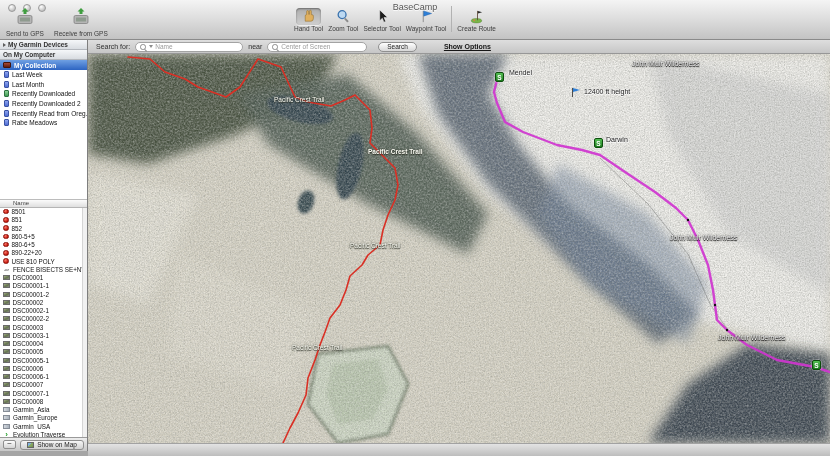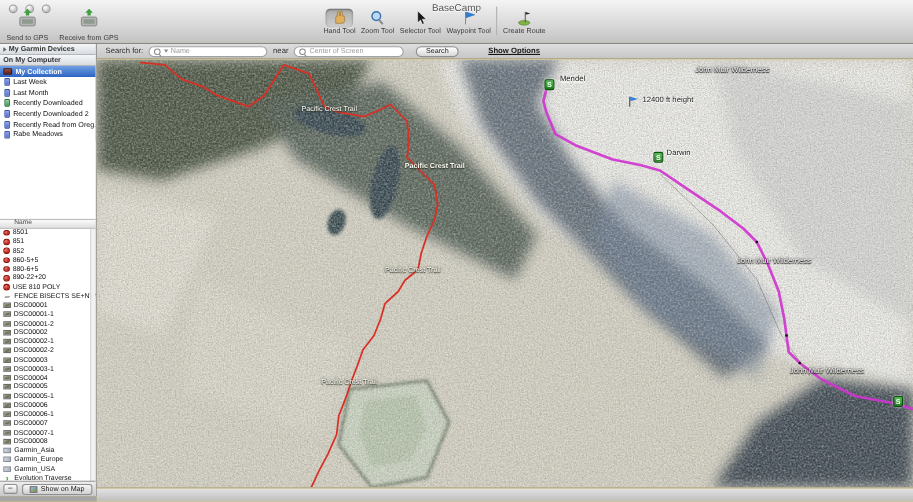--- a/index.html
+++ b/index.html
@@ -1,18 +1,18 @@
 <!DOCTYPE html>
 <html><head>
 <meta charset="utf-8">
 <style>
   html,body{margin:0;padding:0;}
   body{width:830px;height:456px;overflow:hidden;background:#b9b9b9;
        font-family:"Liberation Sans",sans-serif;}
-  .window{position:absolute;inset:0;background:#fde047;}
+  .window{position:absolute;inset:0;background:#701a75;}
 
   
   .titlebar{position:absolute;left:0;top:0;width:830px;height:40px;box-sizing:border-box;
     background:linear-gradient(#f4f4f4,#dadada 55%,#c3c3c3);border-bottom:1px solid #8a8a8a;}
   .traffic{position:absolute;top:4px;left:8px;display:flex;gap:7px;}
   .light{width:8px;height:8px;border-radius:50%;border:1px solid #9a9a9a;box-sizing:border-box;
     background:radial-gradient(circle at 35% 30%,#ffffff,#bfbfbf 75%);}
   .win-title{position:absolute;top:2px;left:0;right:0;text-align:center;font-size:9px;color:#565656;
     text-shadow:0 1px 0 rgba(255,255,255,.85);}
   .tb-left{position:absolute;left:6px;top:8px;display:flex;gap:10px;}

